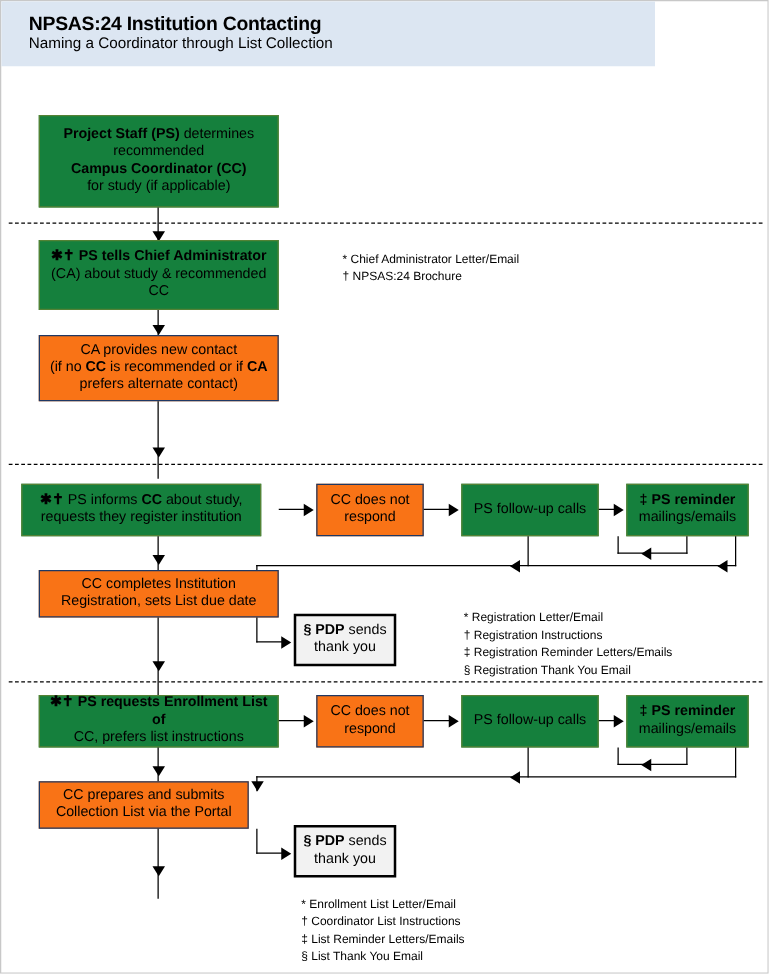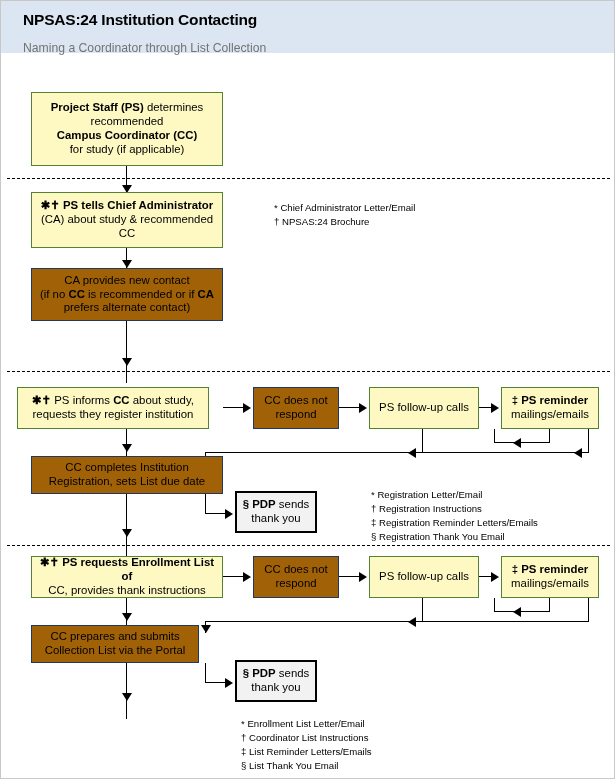--- a/index.html
+++ b/index.html
@@ -18,61 +18,61 @@
     overflow: hidden;
     background: #ffffff;
     border: 1px solid #c8c8c8;
     box-sizing: border-box;
   }
 
   
   .header {
     position: absolute;
     left: 0; top: 0;
-    width: 615px;
+    width: 523px;
     height: 52px;
     background: #dce6f2;
     text-decoration: underline;
   }
   .header-title {
     position: absolute;
     left: 22px; top: 10px;
     font-size: 15.5px;
     font-weight: bold;
     letter-spacing: -0.2px;
     color: #000;
   }
   .header-sub {
     position: absolute;
-    left: 22px; top: 40px;
+    left: 22px; top: 26px;
     font-size: 12.2px;
-    color: #737373;
+    color: #000000;
   }
 
   
   .node {
     position: absolute;
     box-sizing: border-box;
     display: flex;
     align-items: center;
     justify-content: center;
     text-align: center;
     line-height: 1.22;
     font-size: 11.4px;
     padding: 2px 4px;
   }
   .node .inner { width: 100%; }
   .node b { font-weight: bold; }
 
   .n-green {
-    background: #fef9c3;
+    background: #15803d;
     border: 1.6px solid #548235;
   }
   .n-blue {
-    background: #a16207;
+    background: #f97316;
     border: 1.8px solid #1f3864;
   }
   .n-white {
     background: #f2f2f2;
     border: 2px solid #000000;
   }
   .n-cream {
     background: #fdf2d0;
     border: 1.8px solid #806000;
   }
@@ -255,21 +255,21 @@
   </div>
 
   <div class="line vline" style="left:125px; top:493px; height:62px;"></div>
   <div class="arrow-down" style="left:121px; top:528px;"></div>
 
   <div class="divider" style="left:6px; top:544px; width:603px;"></div>
 
   <div class="node n-green" style="left:30px; top:555px; width:192px; height:42px;">
     <div class="inner">
       <div><b>✱✝</b><b> PS requests Enrollment List of</b></div>
-      <div>CC, provides thank instructions</div>
+      <div>CC, prefers list instructions</div>
     </div>
   </div>
 
   <div class="line hline" style="left:222px; top:575px; width:22px;"></div>
   <div class="arrow-right" style="left:242px; top:571px;"></div>
 
   <div class="node n-blue" style="left:252px; top:555px; width:86px; height:42px;">
     <div class="inner">
       <div>CC does not</div>
       <div>respond</div>

